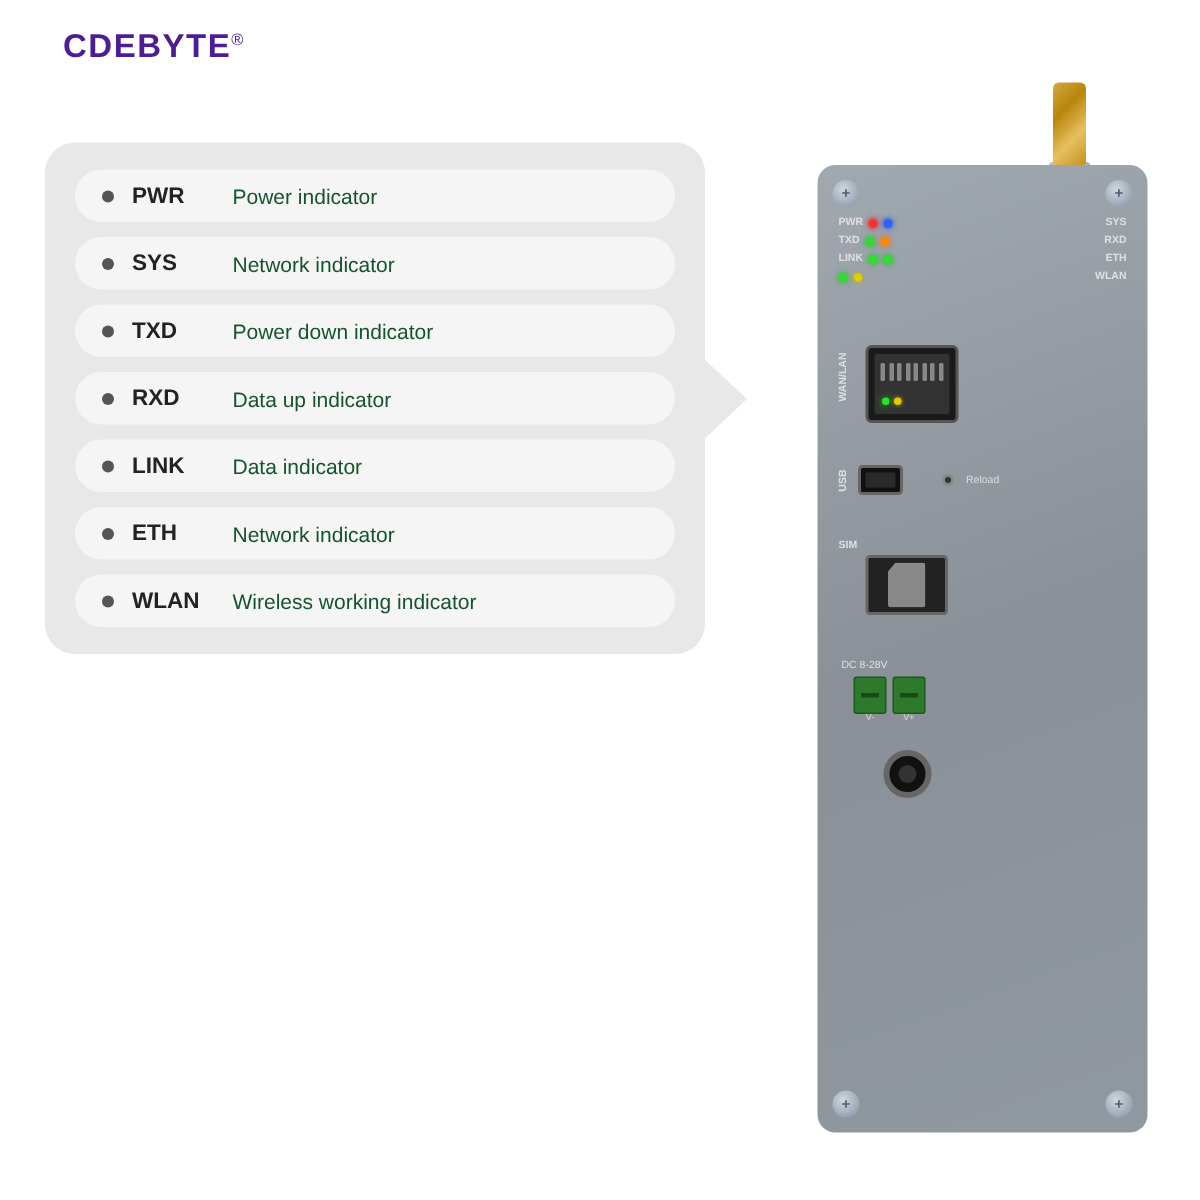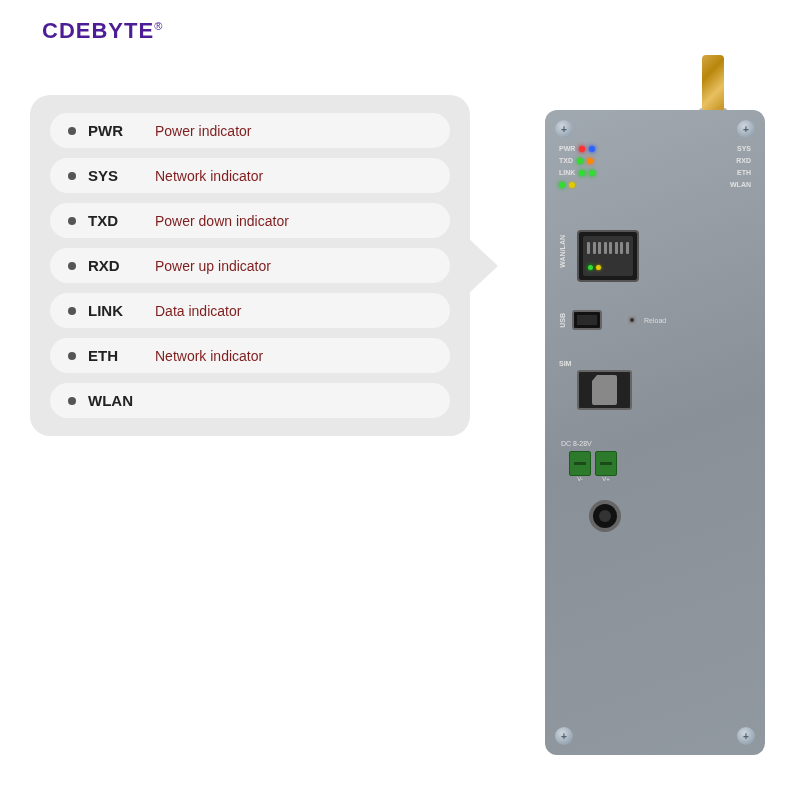--- a/index.html
+++ b/index.html
@@ -75,21 +75,21 @@
 
     .indicator-label {
       font-weight: 800;
       font-size: 15px;
       color: #222;
       min-width: 55px;
     }
 
     .indicator-desc {
       font-size: 14px;
-      color: #7f1d1d;
+      color: #14532d;
       font-weight: 400;
     }
 
     
     .device-container {
       position: absolute;
       top: 55px;
       right: 35px;
       width: 220px;
       height: 700px;
@@ -449,38 +449,39 @@
 
   <div class="indicator-row">
     <div class="indicator-dot"></div>
     <span class="indicator-label">TXD</span>
     <span class="indicator-desc">Power down indicator</span>
   </div>
 
   <div class="indicator-row">
     <div class="indicator-dot"></div>
     <span class="indicator-label">RXD</span>
-    <span class="indicator-desc">Power up indicator</span>
+    <span class="indicator-desc">Data up indicator</span>
   </div>
 
   <div class="indicator-row">
     <div class="indicator-dot"></div>
     <span class="indicator-label">LINK</span>
     <span class="indicator-desc">Data indicator</span>
   </div>
 
   <div class="indicator-row">
     <div class="indicator-dot"></div>
     <span class="indicator-label">ETH</span>
     <span class="indicator-desc">Network indicator</span>
   </div>
 
   <div class="indicator-row">
     <div class="indicator-dot"></div>
     <span class="indicator-label">WLAN</span>
+    <span class="indicator-desc">Wireless working indicator</span>
   </div>
 
 </div>
 
 <div class="device-container">
 
   <div class="antenna">
     <div class="antenna-body"></div>
     <div class="antenna-base"></div>
   </div>

